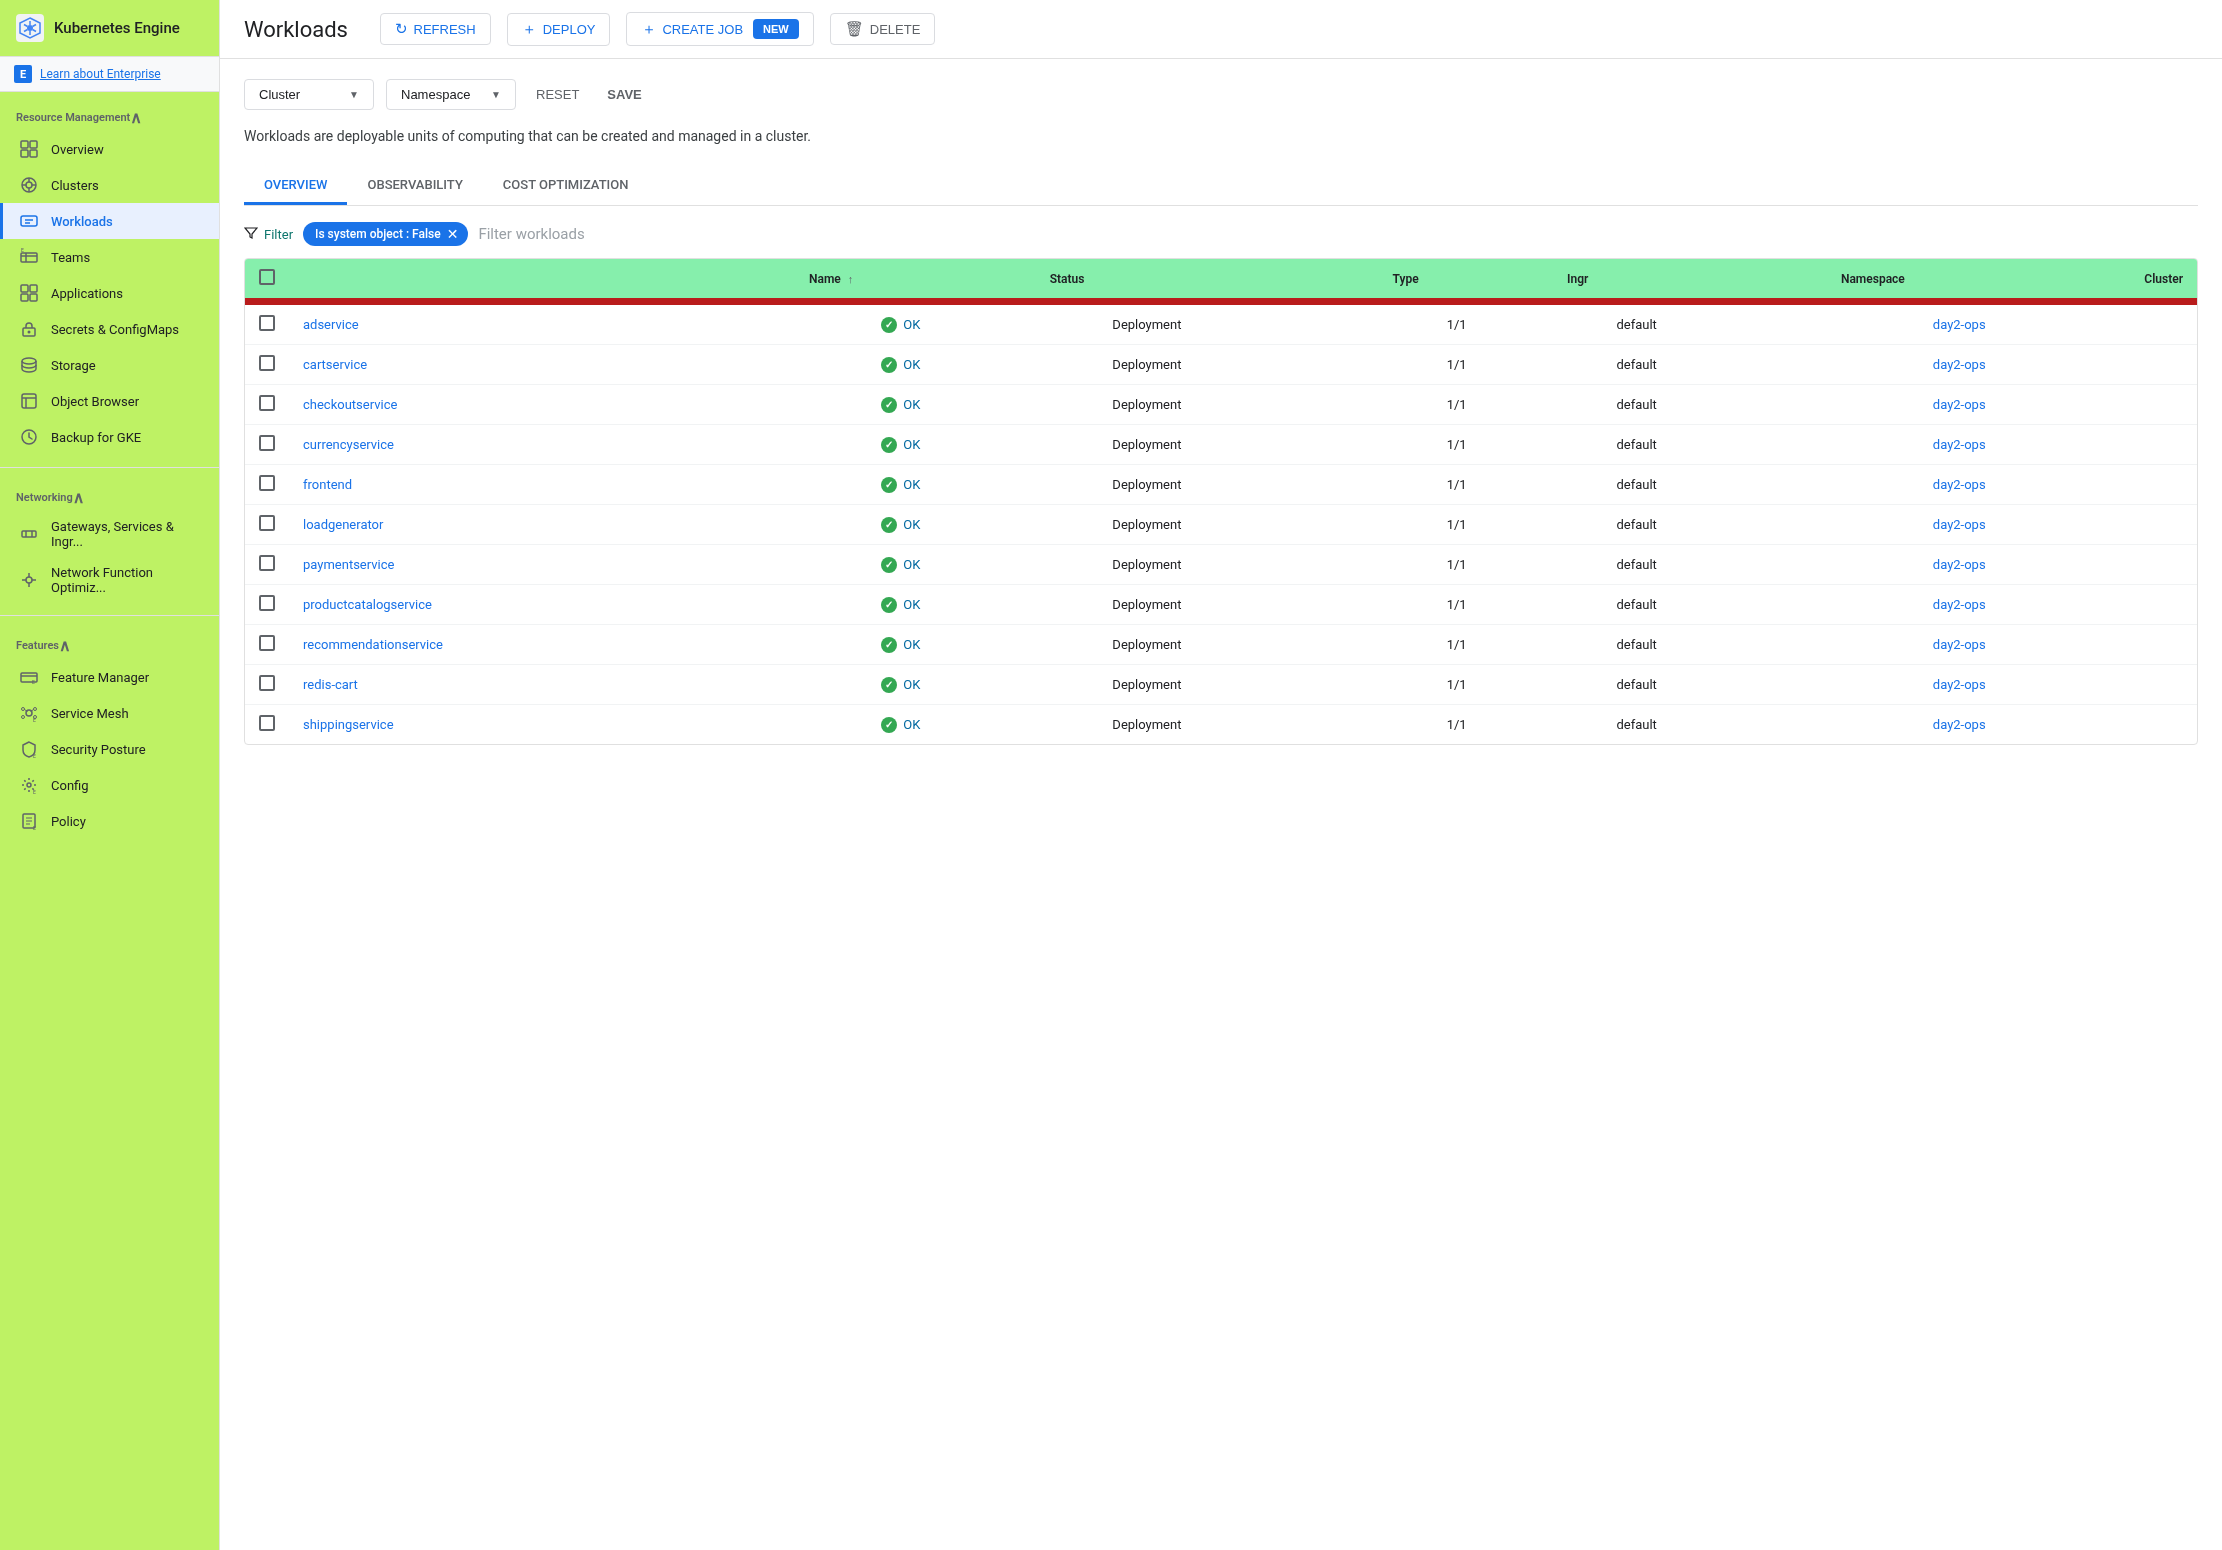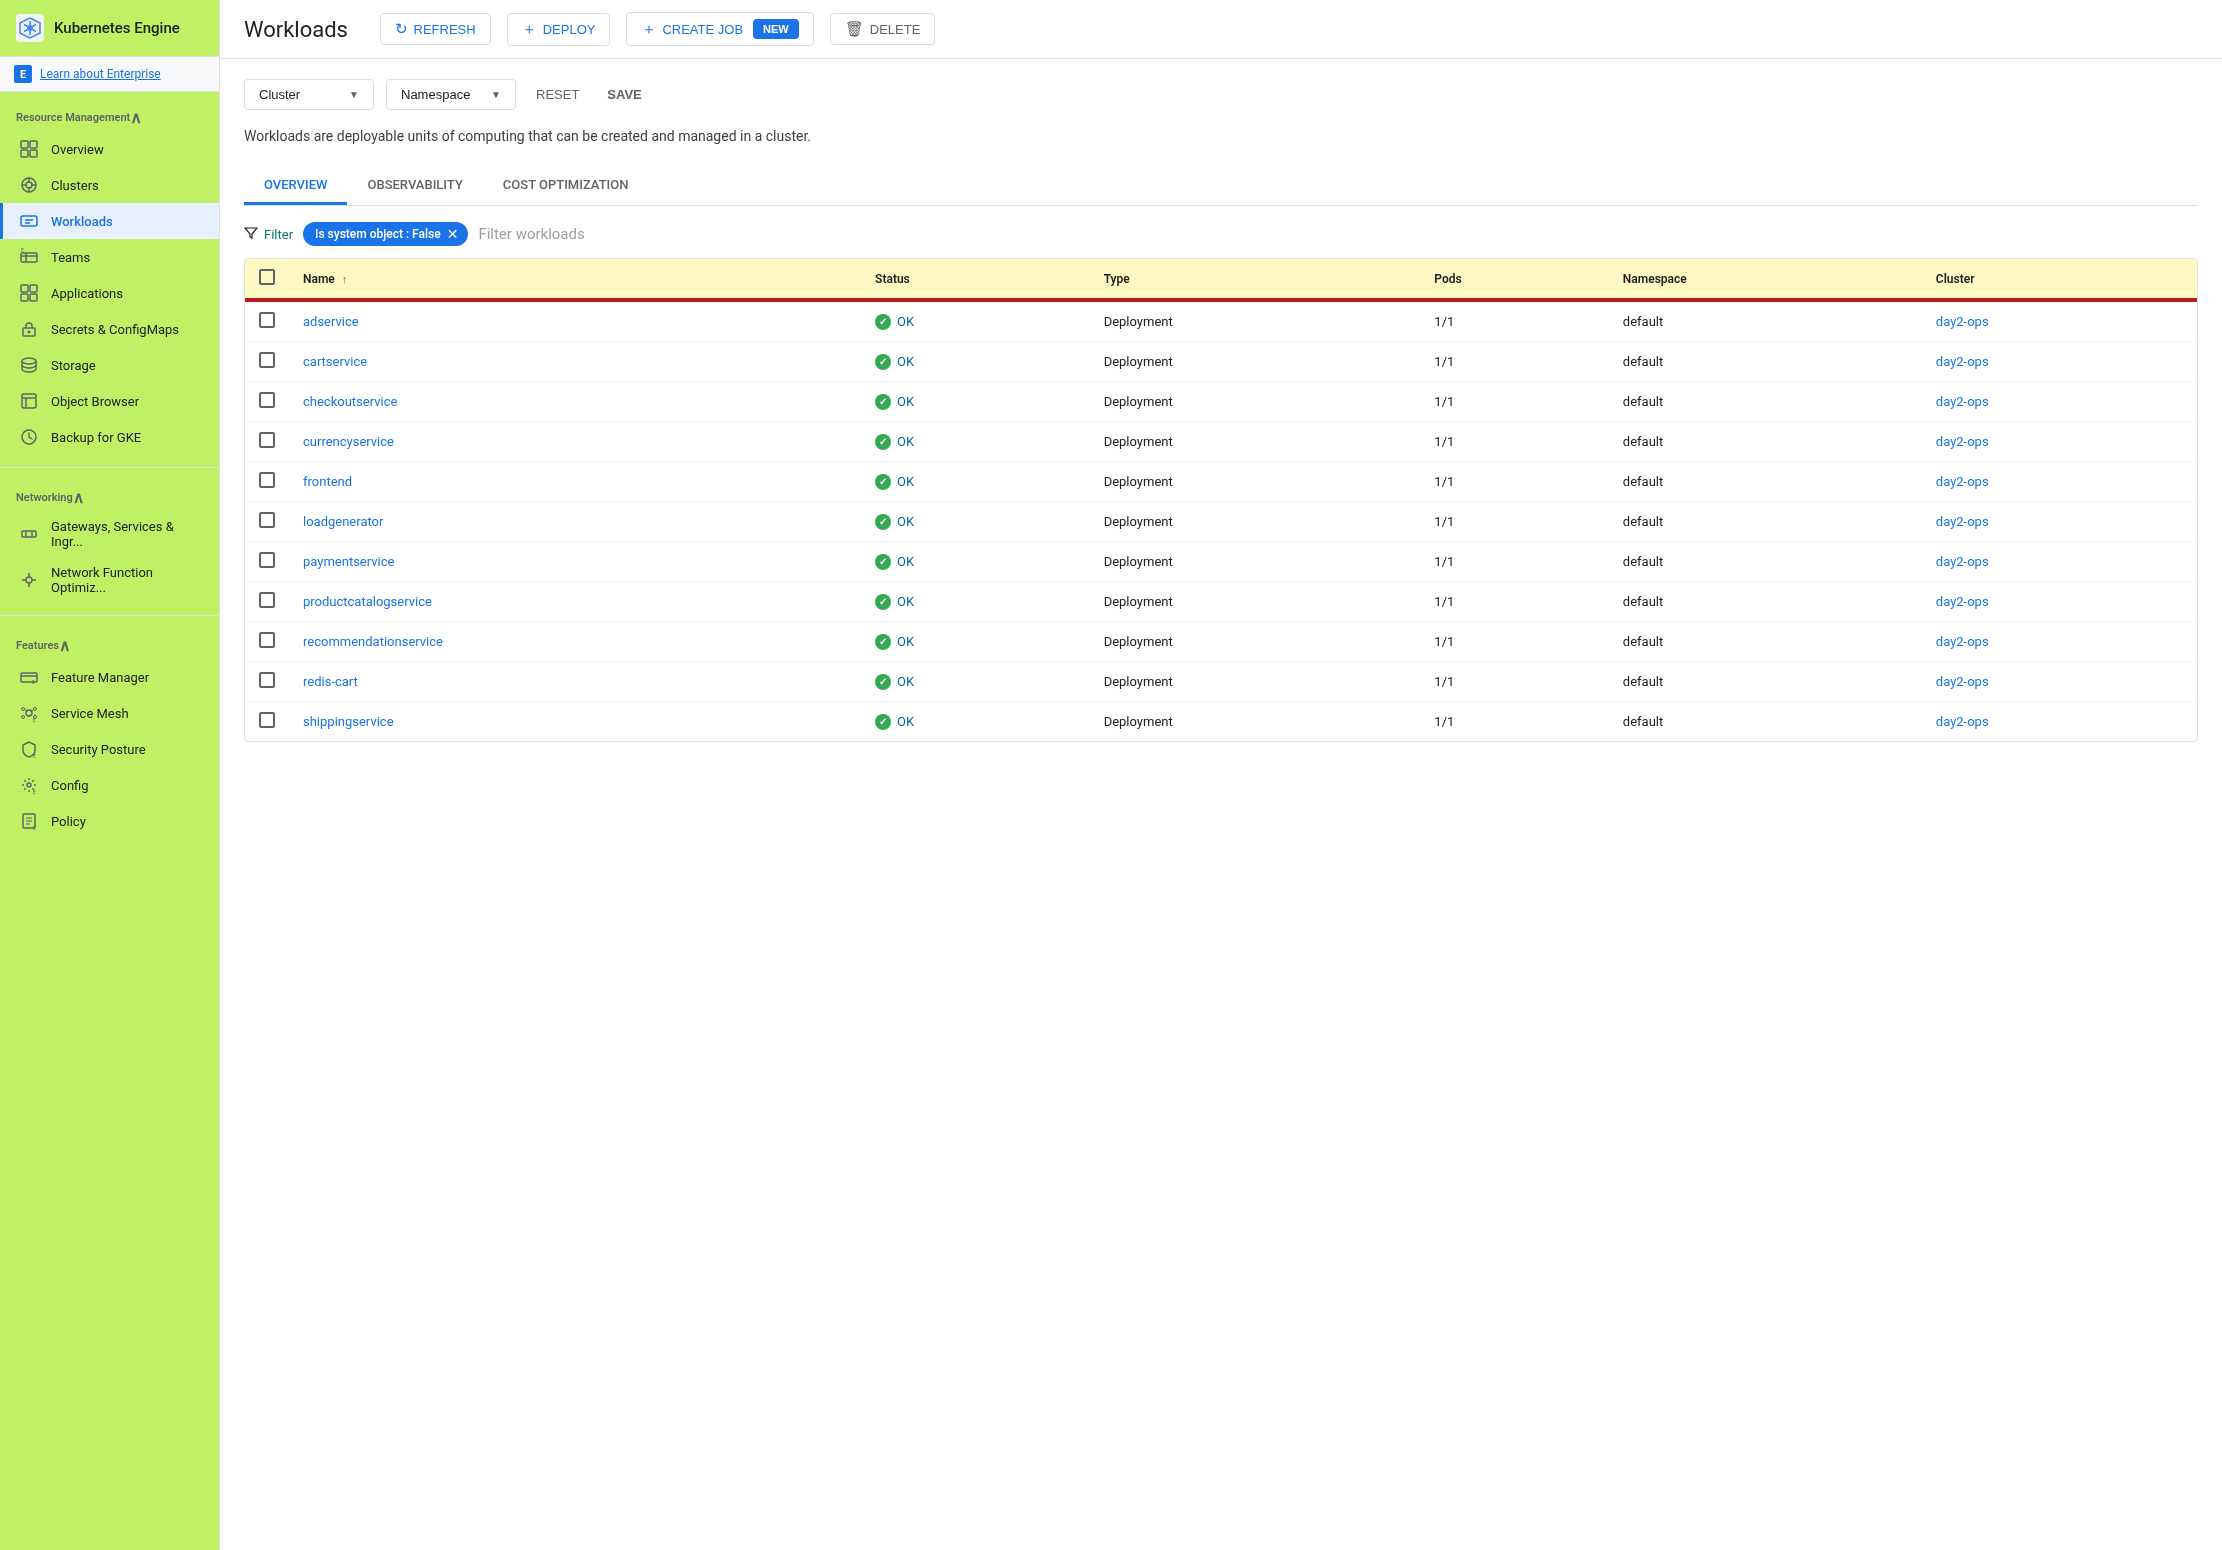--- a/index.html
+++ b/index.html
@@ -47,21 +47,21 @@
 
     .filter-bar { display: flex; align-items: center; gap: 10px; margin-bottom: 12px; }
     .filter-icon-btn { display: flex; align-items: center; gap: 6px; font-size: 13px; color: #0f766e; cursor: pointer; }
     .filter-chip { display: flex; align-items: center; gap: 6px; background: #1a73e8; color: #fff; border-radius: 16px; padding: 4px 10px 4px 12px; font-size: 12px; font-weight: 500; }
     .filter-chip-close { cursor: pointer; font-size: 14px; display: flex; align-items: center; }
     .filter-placeholder { color: #9aa0a6; font-size: 15px; }
 
     
     .table-container { border: 1px solid #e0e0e0; border-radius: 4px; overflow: hidden; }
     table { width: 100%; border-collapse: collapse; }
-    thead th { padding: 10px 14px; text-align: left; font-size: 12px; font-weight: 600; color: #202124; background: #fef9c3; border-bottom: 4px solid #b91c1c; white-space: nowrap; }
+    thead th { padding: 10px 14px; text-align: right; font-size: 12px; font-weight: 600; color: #202124; background: #86efac; border-bottom: 7px solid #b91c1c; white-space: nowrap; }
     tbody tr { border-bottom: 1px solid #f1f3f4; }
     tbody tr:last-child { border-bottom: none; }
     tbody td { padding: 10px 14px; font-size: 13px; color: #202124; }
     .checkbox-col { width: 40px; }
     .check-box { width: 16px; height: 16px; border: 2px solid #5f6368; border-radius: 2px; cursor: pointer; display: inline-block; }
     .workload-link { color: #1a73e8; text-decoration: none; cursor: pointer; }
     .status-ok { display: flex; align-items: center; gap: 6px; color: #0369a1; }
     .status-dot { width: 16px; height: 16px; background: #34a853; border-radius: 50%; display: flex; align-items: center; justify-content: center; flex-shrink: 0; }
     .status-dot::after { content: '✓'; color: #fff; font-size: 10px; font-weight: 700; }
     .cluster-link { color: #1a73e8; text-decoration: none; cursor: pointer; }
@@ -357,21 +357,21 @@
           <tr>
             <th class="checkbox-col">
               <span class="check-box"></span>
             </th>
             <th>
               <span>Name</span>
               <span class="sort-icon">↑</span>
             </th>
             <th>Status</th>
             <th>Type</th>
-            <th>Pods</th>
+            <th>Ingr</th>
             <th>Namespace</th>
             <th>Cluster</th>
           </tr>
         </thead>
         <tbody id="table-body">
         <tr>
       <td class="checkbox-col">
         <span class="check-box"></span>
       </td>
       <td>

